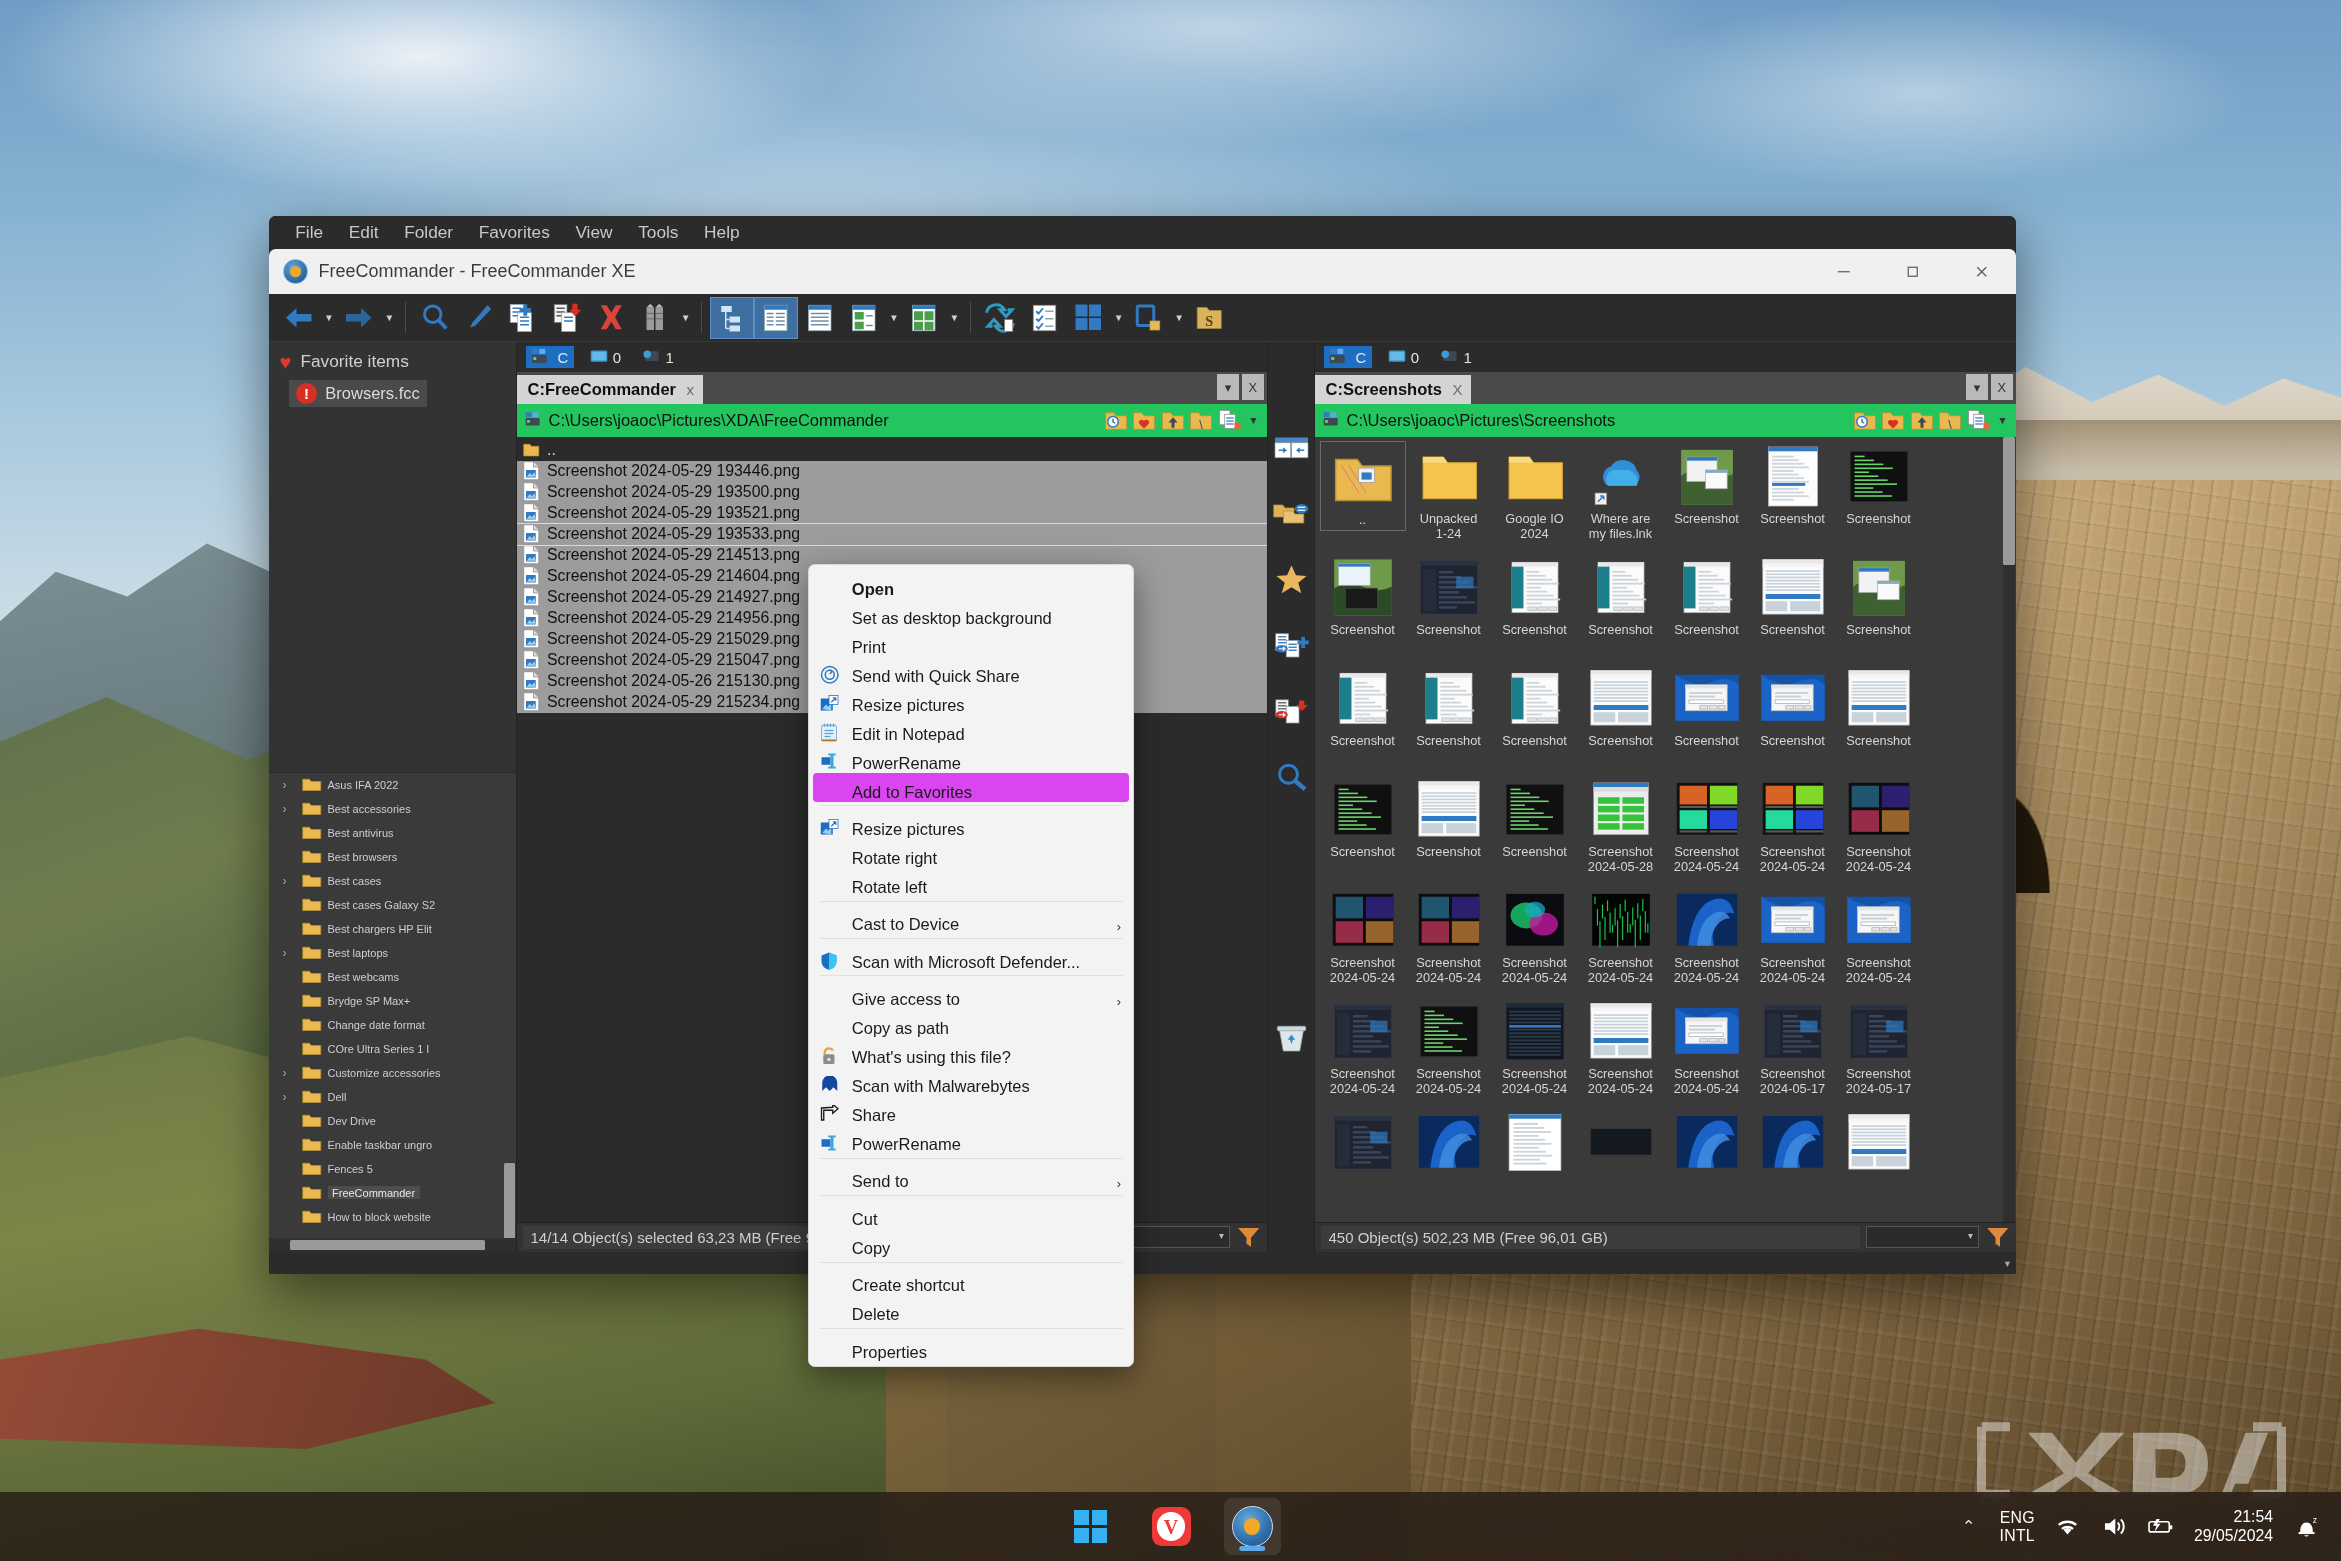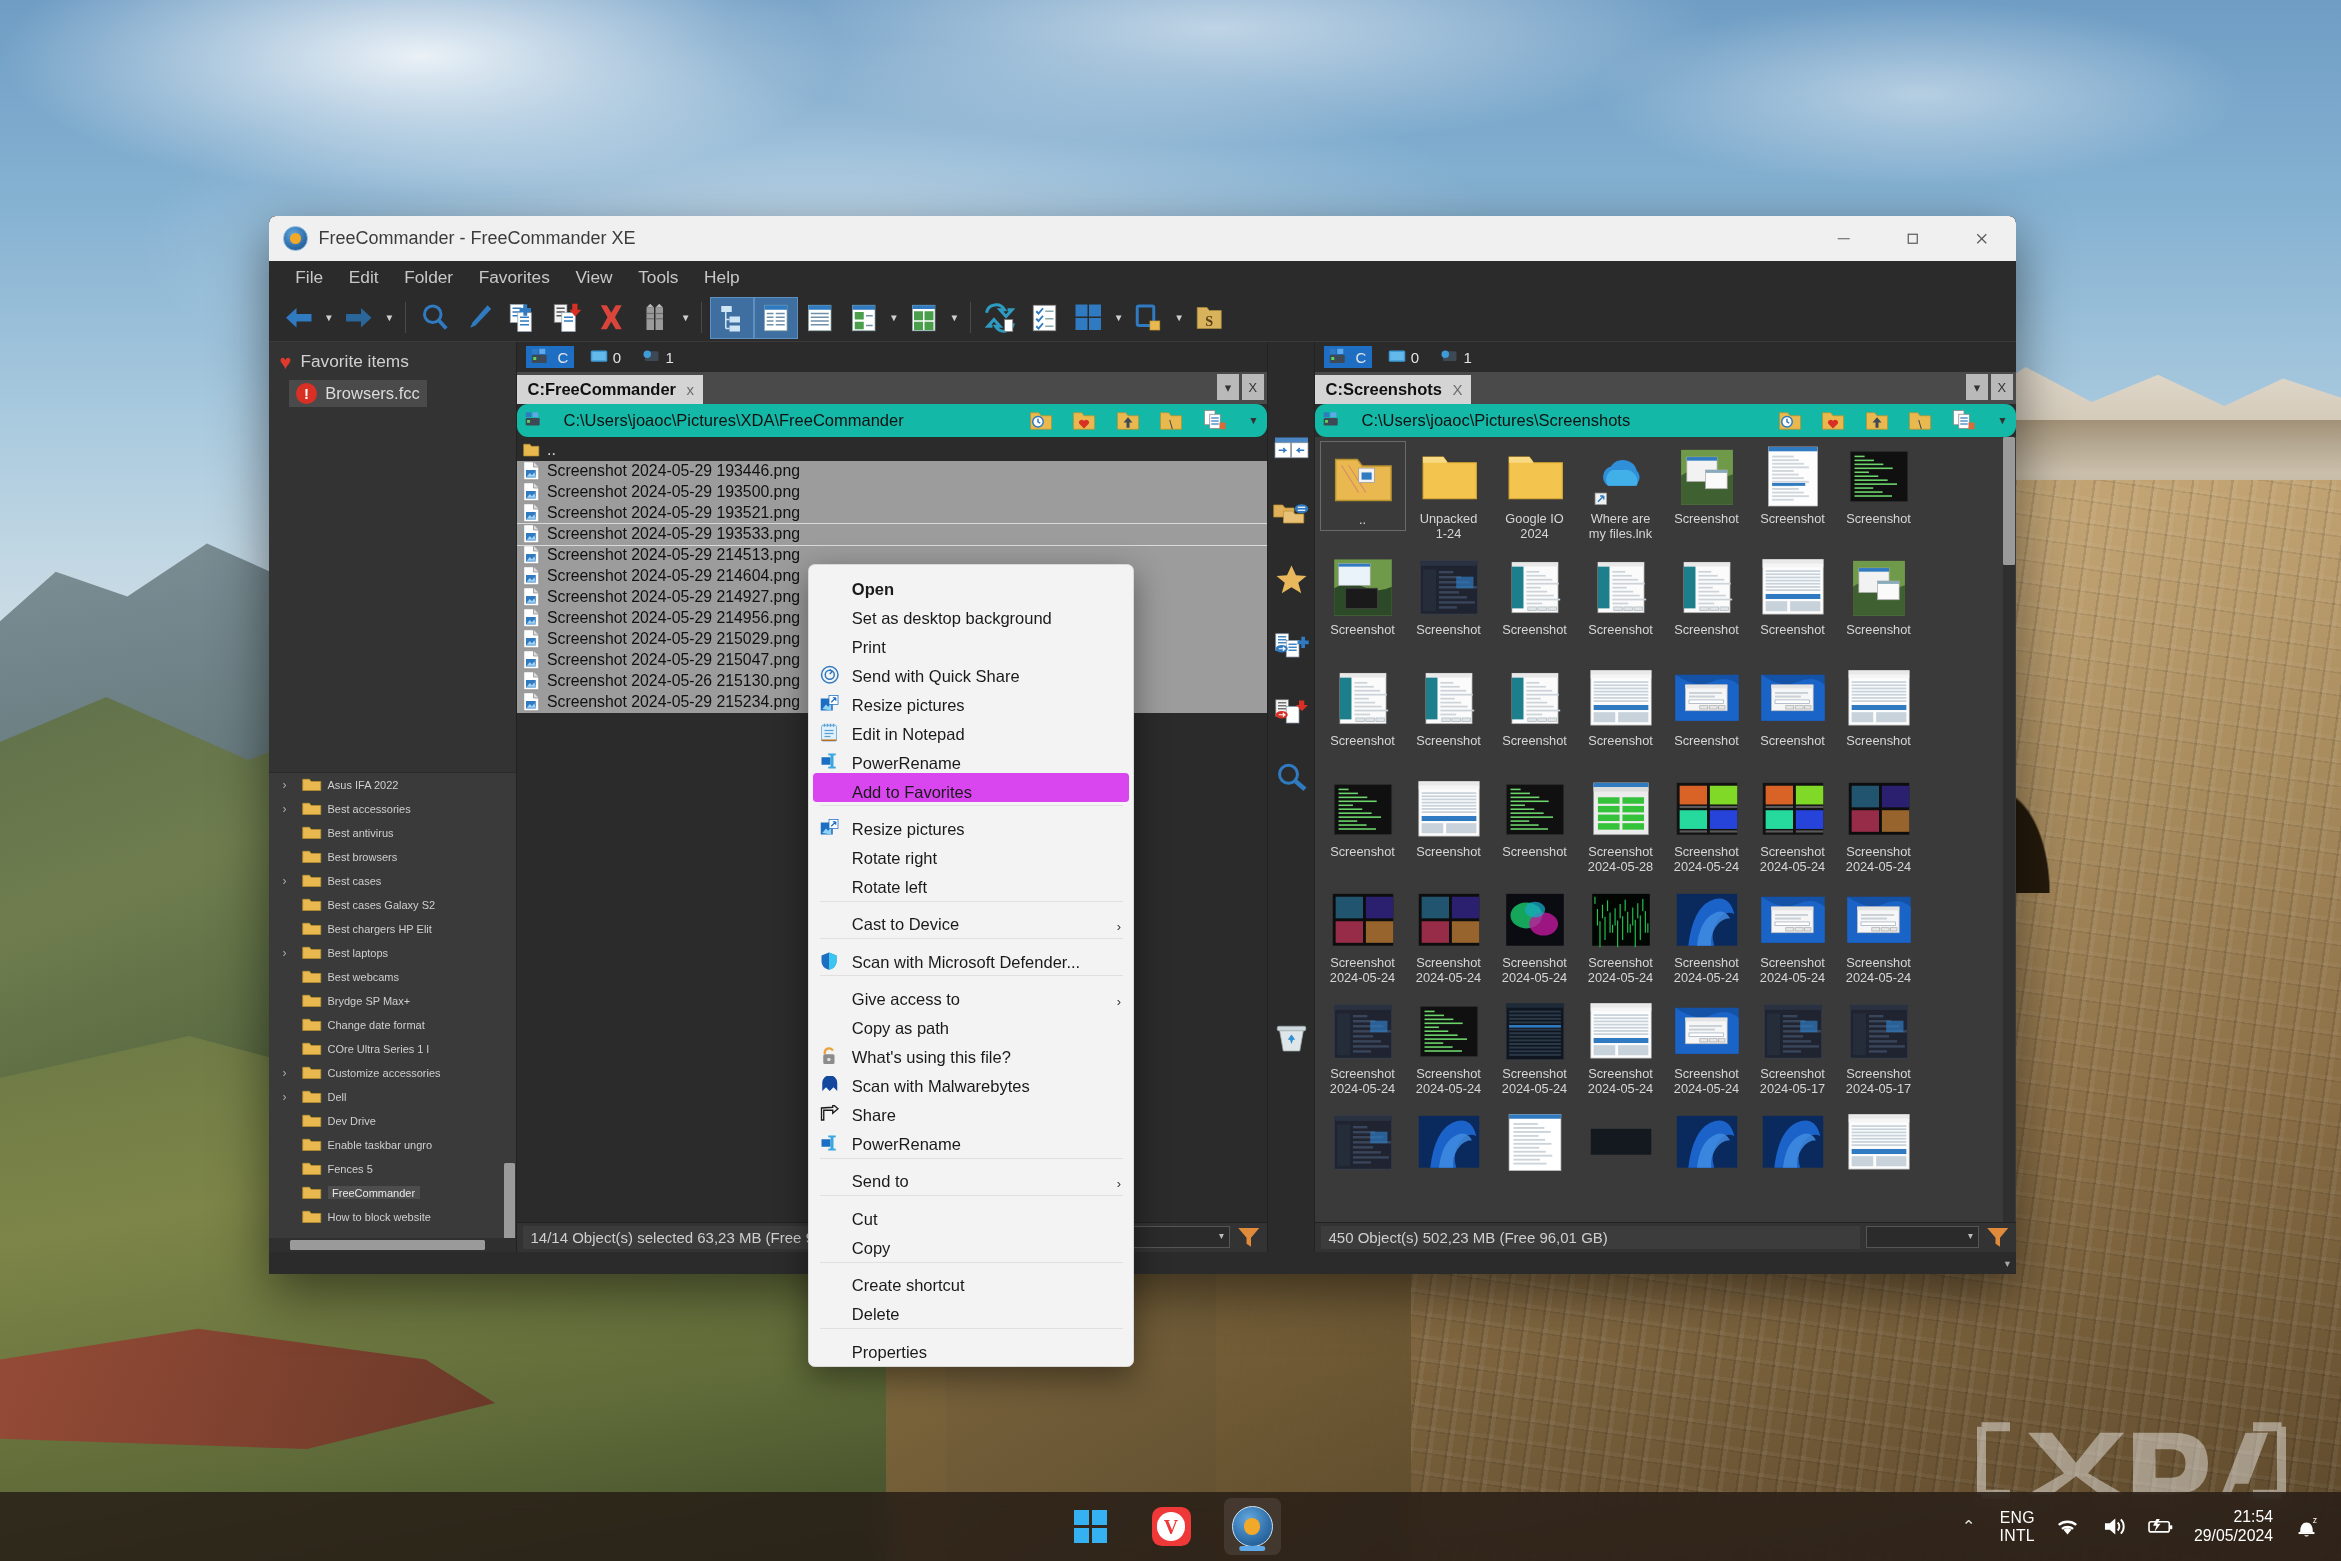--- a/index.html
+++ b/index.html
@@ -185,21 +185,21 @@
   .drvbar{ height:30px; background:#2b2b2b; display:flex; align-items:center; gap:10.5px; padding-left:9px; flex:none;}
   .drv{ display:flex; align-items:center; gap:3.8px; padding:2.3px 5.3px; }
   .drv.active{ background:#1e6fc4; }
   .drv .lbl{ color:#e4e4e4; font-size:15px;}
   .tabbar{ height:31.5px; background:#4a4a4a; display:flex; align-items:flex-end; flex:none; position:relative;}
   .tab{ background:#d4d4d4; height:28.5px; display:flex; align-items:center; gap:10.5px; padding:0 9px 0 10.5px; }
   .tab .t{ font-size:16.5px; color:#101010; font-weight:600;}
   .tab .x{ font-size:15px; color:#6d6d6d; }
   .tabctrls{ position:absolute; right:3px; top:2.3px; display:flex; gap:2.3px;}
   .tabctrls div{ width:22.5px;height:25.5px;background:#b9b9b9;display:flex;align-items:center;justify-content:center;color:#333;font-size:12.8px;}
-  .pathbar{ height:33px; background:#14b8a6; display:flex; align-items:center; padding:0 4.5px 0 7.5px; gap:18px; flex:none;border-radius:11px;}
+  .pathbar{ height:33px; background:#22c55e; display:flex; align-items:center; padding:0 4.5px 0 7.5px; gap:3px; flex:none;}
   .pathbar .drvico{ width:21px; height:18px; flex:none;}
   .pathbar .ptxt{ flex:1; font-size:16.5px; color:#111; white-space:nowrap; overflow:hidden;}
   .pathbar .pico{ width:24px;height:22.5px; margin-left:1.5px;}
   .pathbar .pcaret{ color:#333; font-size:10.5px; padding:0 3.8px;}
 
   
   #leftpanel{ width:751px; flex:none; background:#2b2b2b; border-right:0.8px solid #222; }
   .filelist{ flex:1; background:#2b2b2b; position:relative; overflow:hidden; padding-top:3px;}
   .frow{ height:21px; display:flex; align-items:center; gap:7.5px; padding-left:6px; }
   .frow .fn{ font-size:15.8px; color:#dcdcdc; white-space:nowrap;}
@@ -275,20 +275,30 @@
     <g fill="#ffffff">
       <path d="M72 18 L104 18 L136 58 L168 18 L200 18 L152 72 L200 100 L168 100 L136 76 L104 100 L72 100 L120 72 Z"></path>
       <path d="M212 18 L266 18 Q312 18 312 59 Q312 100 266 100 L212 100 Z M242 40 L242 78 L262 78 Q282 78 282 59 Q282 40 262 40 Z"></path>
       <path d="M330 100 L362 18 L392 18 L366 86 L348 86 L342 100 Z"></path>
     </g>
   </svg>
 </div>
 
 <div id="fcwin">
 
+  <div id="menubar">
+    <div class="menu-item">File</div>
+    <div class="menu-item">Edit</div>
+    <div class="menu-item">Folder</div>
+    <div class="menu-item">Favorites</div>
+    <div class="menu-item">View</div>
+    <div class="menu-item">Tools</div>
+    <div class="menu-item">Help</div>
+  </div>
+
   <div id="titlebar">
     <div class="tb-app-ico">
         <i></i>
       </div>
     <div id="win-title">FreeCommander - FreeCommander XE</div>
     <div class="win-ctrl">
       <svg width="19.5" height="19.5" viewBox="0 0 26 26">
           <line x1="5" y1="13" x2="21" y2="13" stroke="#5a5a5a" stroke-width="1.6"></line>
         </svg>
     </div>
@@ -296,30 +306,20 @@
       <svg width="19.5" height="19.5" viewBox="0 0 26 26">
           <rect x="7" y="7" width="12" height="12" fill="none" stroke="#5a5a5a" stroke-width="1.6"></rect>
         </svg>
     </div>
     <div class="win-ctrl">
       <svg width="19.5" height="19.5" viewBox="0 0 26 26">
           <line x1="7" y1="7" x2="19" y2="19" stroke="#5a5a5a" stroke-width="1.6"></line>
           <line x1="19" y1="7" x2="7" y2="19" stroke="#5a5a5a" stroke-width="1.6"></line>
         </svg>
     </div>
-  </div>
-
-  <div id="menubar">
-    <div class="menu-item">File</div>
-    <div class="menu-item">Edit</div>
-    <div class="menu-item">Folder</div>
-    <div class="menu-item">Favorites</div>
-    <div class="menu-item">View</div>
-    <div class="menu-item">Tools</div>
-    <div class="menu-item">Help</div>
   </div>
 
   <div id="toolbar">
     <div class="tgrp">
       <div class="tbtn">
         <svg width="31.5" height="25.5" viewBox="0 0 42 34">
             <path d="M18 4 L4 17 L18 30 L18 22 L38 22 L38 12 L18 12 Z" fill="#2f7ac0"></path>
           </svg>
       </div>
       <div class="tcaret">▼</div>

